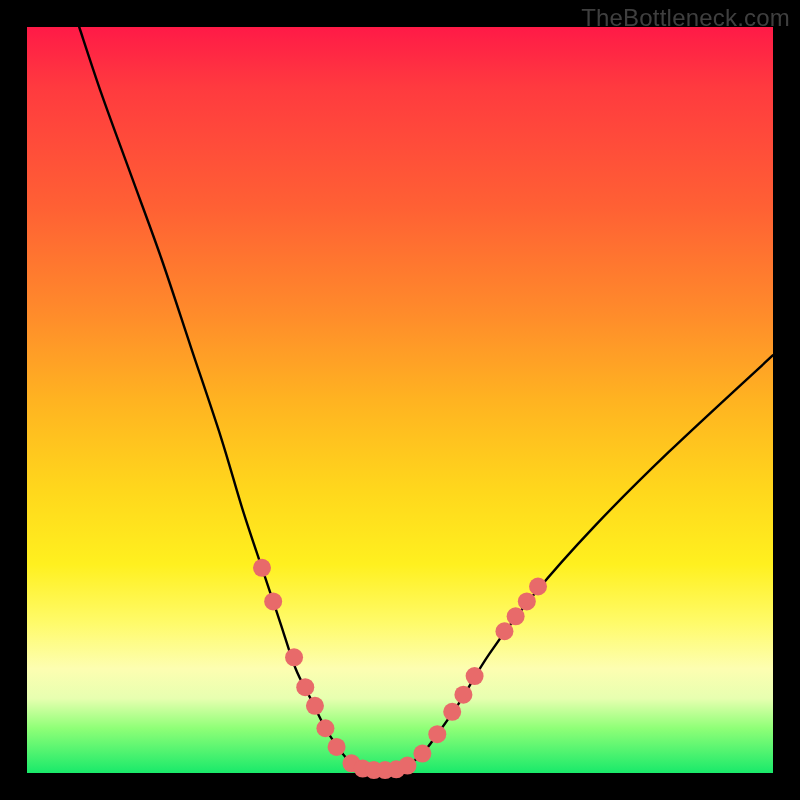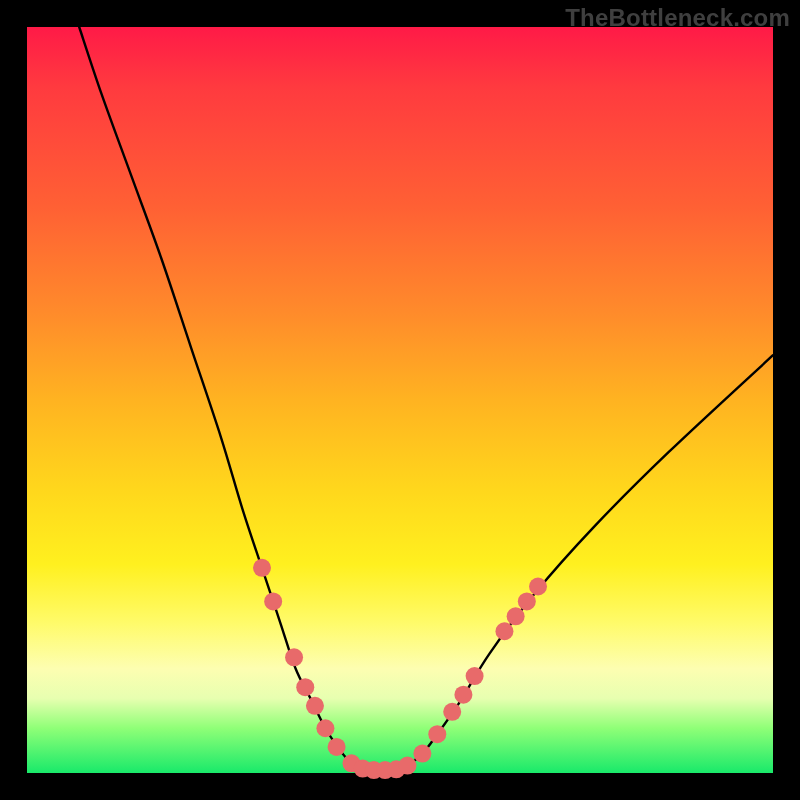--- a/index.html
+++ b/index.html
@@ -41,21 +41,21 @@
       #8fff77 94%,
       #19e96a 100%
     );
   }
   .watermark {
     position: absolute;
     top: 4px;
     right: 10px;
     color: #4b4b4b;
     font-size: 24px;
-    font-weight: 700;
+    font-weight: 400;
     letter-spacing: 0.2px;
     opacity: 0.85;
     user-select: none;
     margin-left: 12px;
   }
   svg.curve {
     position: absolute;
     left: 0;
     top: 0;
     width: 746px;

